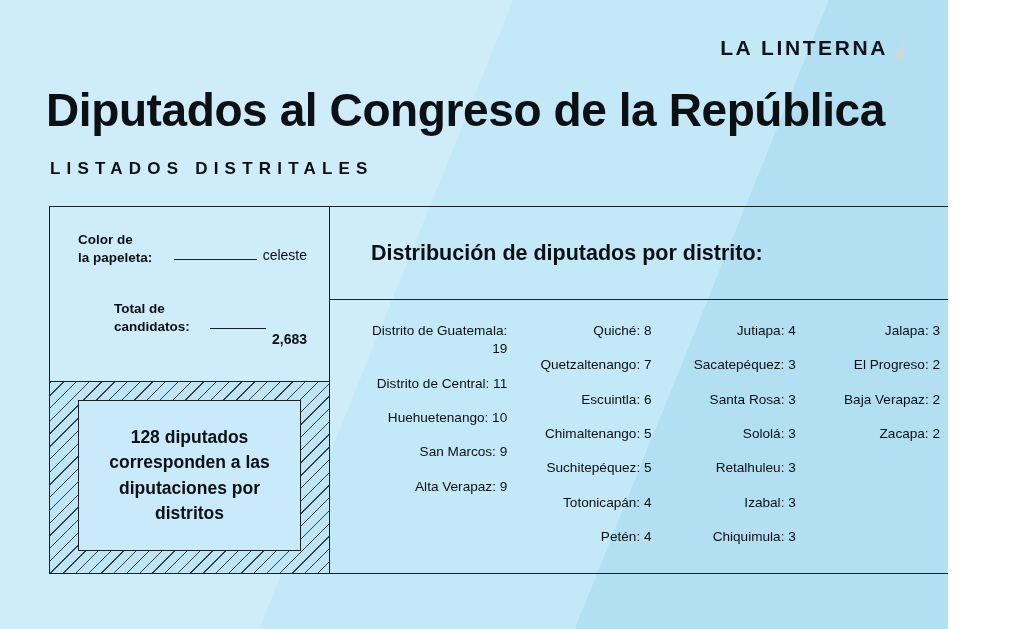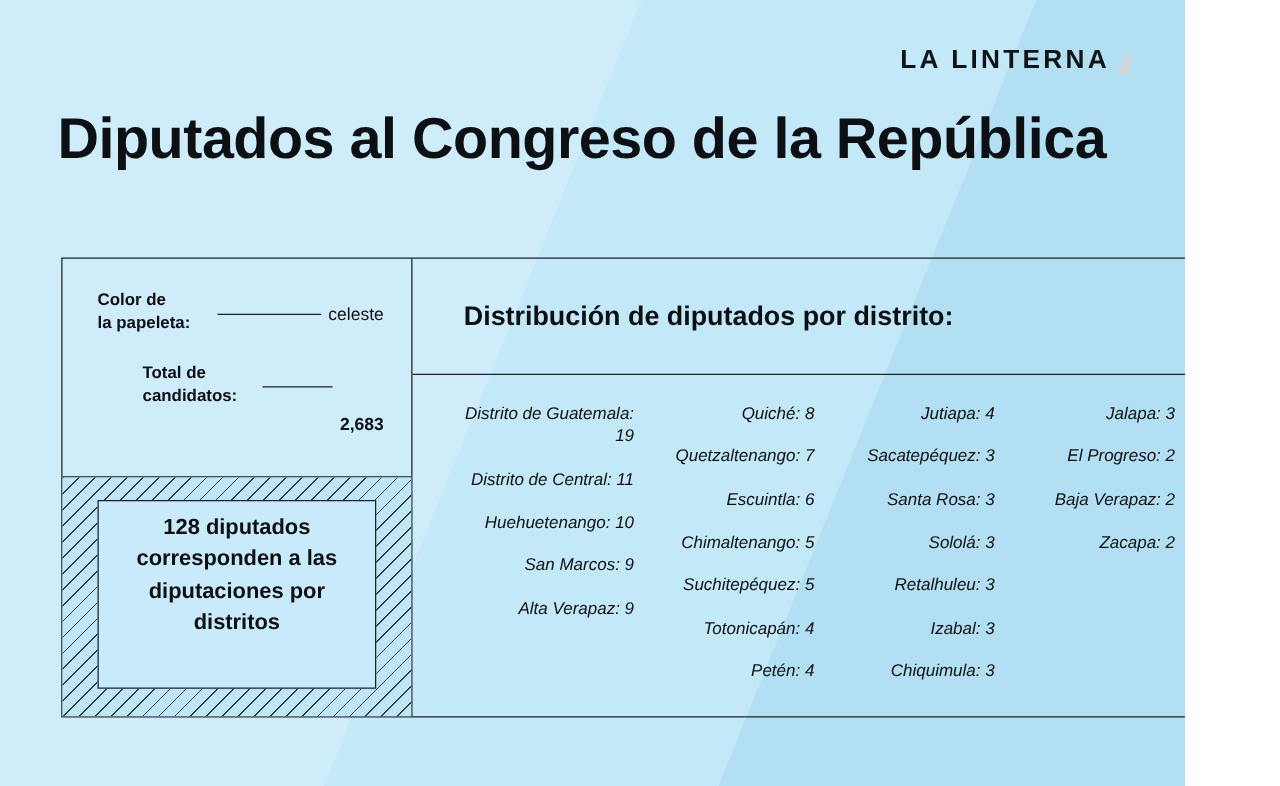--- a/index.html
+++ b/index.html
@@ -104,21 +104,21 @@
     flex-direction: column;
   }
   #meta-box {
     height: 175px;
     border-bottom: 1.5px solid #1b2226;
     padding: 24px 22px 0 28px;
     position: relative;
   }
   .meta-row {
     display: flex;
-    align-items: flex-start;
+    align-items: center;
     margin-bottom: 4px;
   }
   .meta-label {
     font-size: 13.5px;
     font-weight: bold;
     color: #0c1013;
     line-height: 1.35;
     width: 96px;
     flex: none;
   }
@@ -149,21 +149,21 @@
         rgba(27,34,38,0) 1px,
         rgba(27,34,38,0) 9px);
   }
   #hatch-inner {
     position: absolute;
     left: 28px; right: 28px;
     top: 18px; bottom: 22px;
     border: 1.5px solid #1b2226;
     background: #c9eafa;
     display: flex;
-    align-items: flex-start;
+    align-items: center;
     justify-content: center;
     text-align: center;
     padding: 8px 20px;
   }
   #hatch-inner span {
     font-size: 17.5px;
     font-weight: bold;
     color: #0c1013;
     line-height: 1.45;
   }
@@ -194,38 +194,38 @@
   }
   .dist-col {
     flex: 1;
     padding-right: 8px;
   }
   .dist-item {
     font-size: 13.6px;
     color: #0c1013;
     line-height: 1.35;
     margin-bottom: 16px;
-    font-style: italic;
   }
 </style>
 </head>
 <body>
 
 <div id="canvas">
 
   <div id="bg-band-1"></div>
   <div id="bg-band-2"></div>
   <div id="bg-band-3"></div>
 
   <div class="brand">
     <span class="brand-text">LA LINTERNA</span>
     <span class="brand-mark"></span>
   </div>
 
   <h1 class="title">Diputados al Congreso de la República</h1>
+  <div class="subtitle">LISTADOS DISTRITALES</div>
 
   <div id="frame">
 
     <div id="left-col">
 
       <div id="meta-box">
         <div class="meta-row">
           <div class="meta-label">
             <span>Color de</span><br>
             <span>la papeleta:</span>

